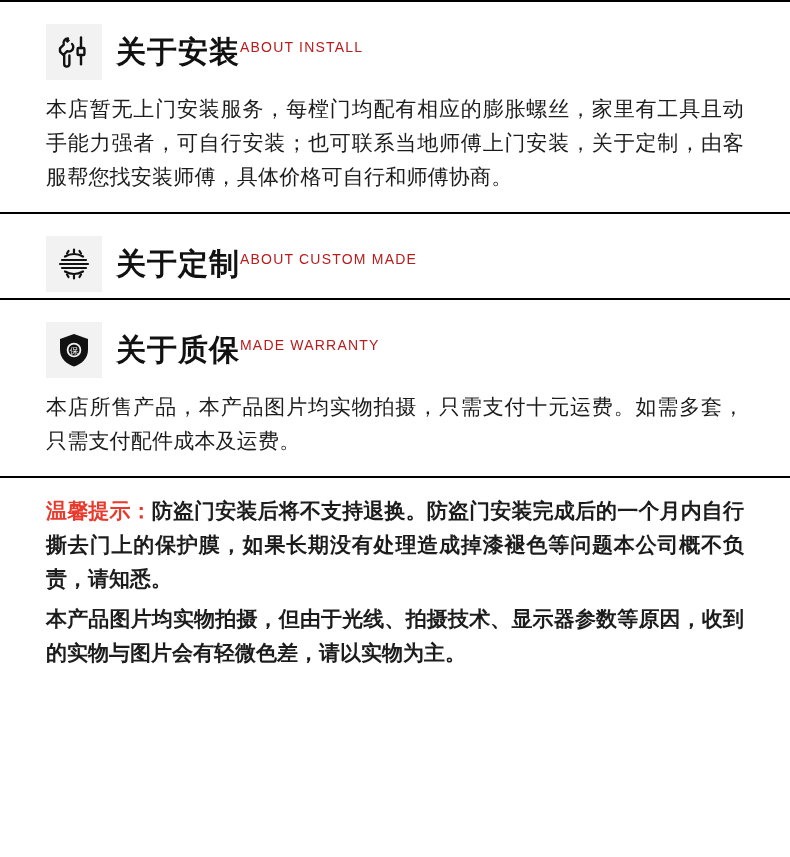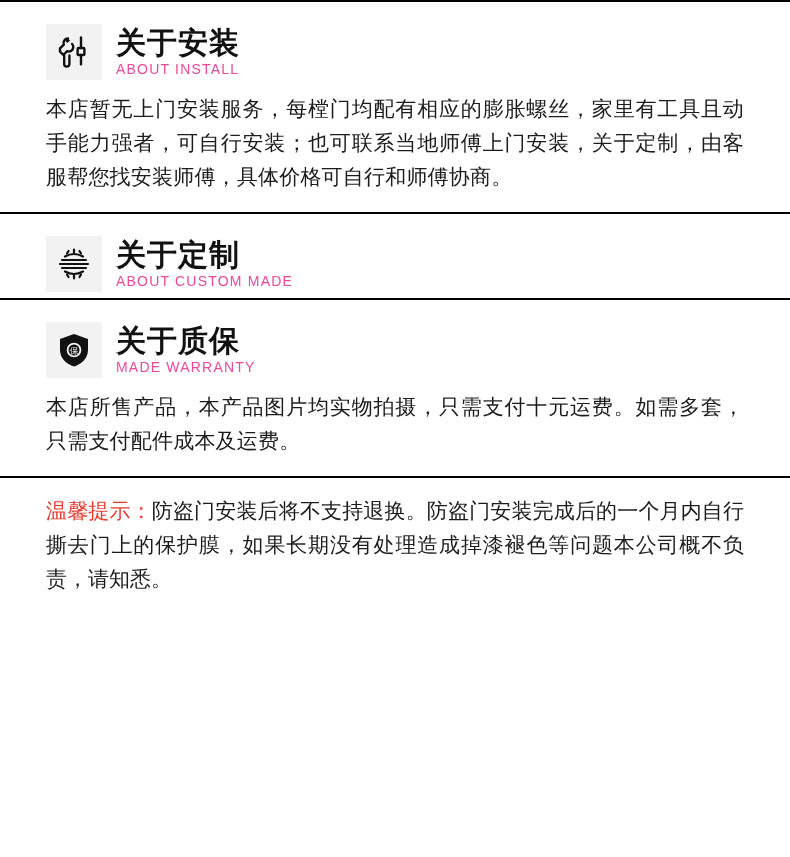--- a/index.html
+++ b/index.html
@@ -42,48 +42,49 @@
     height: 56px;
     background: #f2f2f2;
     display: flex;
     align-items: center;
     justify-content: center;
     flex: 0 0 auto;
   }
   .icon-box svg { display:block; }
   .head-text {
     display: flex;
-    flex-direction: column;
+    flex-direction: row;
     justify-content: center;
     line-height: 1.05;
   }
   .head-cn {
     font-size: 30px;
     font-weight: bold;
     letter-spacing: 1px;
     color: #111;
   }
   .head-en {
     font-size: 14px;
     letter-spacing: 1.2px;
-    color: #ec4899;
+    color: #b91c1c;
     margin-top: 4px;
   }
   .body-text {
     font-size: 21px;
     line-height: 1.62;
     color: #1c1c1c;
     letter-spacing: 0.2px;
     padding-bottom: 18px;
     padding-top: 6px;
     text-align: justify;
   }
   .notice {
     padding-top: 16px;
     padding-bottom: 6px;
+    font-weight: bold;
   }
   .notice p {
     margin: 0 0 6px 0;
     font-size: 21px;
     line-height: 1.62;
     color: #1c1c1c;
     text-align: justify;
   }
   .tip-label {
     color: #e8392c;
@@ -161,15 +162,16 @@
         <div class="head-en">MADE WARRANTY</div>
       </div>
     </div>
     <div class="body-text">本店所售产品，本产品图片均实物拍摄，只需支付十元运费。如需多套，只需支付配件成本及运费。</div>
   </div>
 
   <div class="divider"></div>
 
   <div class="section notice">
     <p><span class="tip-label">温馨提示：</span><span>防盗门安装后将不支持退换。防盗门安装完成后的一个月内自行撕去门上的保护膜，如果长期没有处理造成掉漆褪色等问题本公司概不负责，请知悉。</span></p>
+    <p class="notice-block2">本产品图片均实物拍摄，但由于光线、拍摄技术、显示器参数等原因，收到的实物与图片会有轻微色差，请以实物为主。</p>
   </div>
 
 </div>
 
 </body></html>

